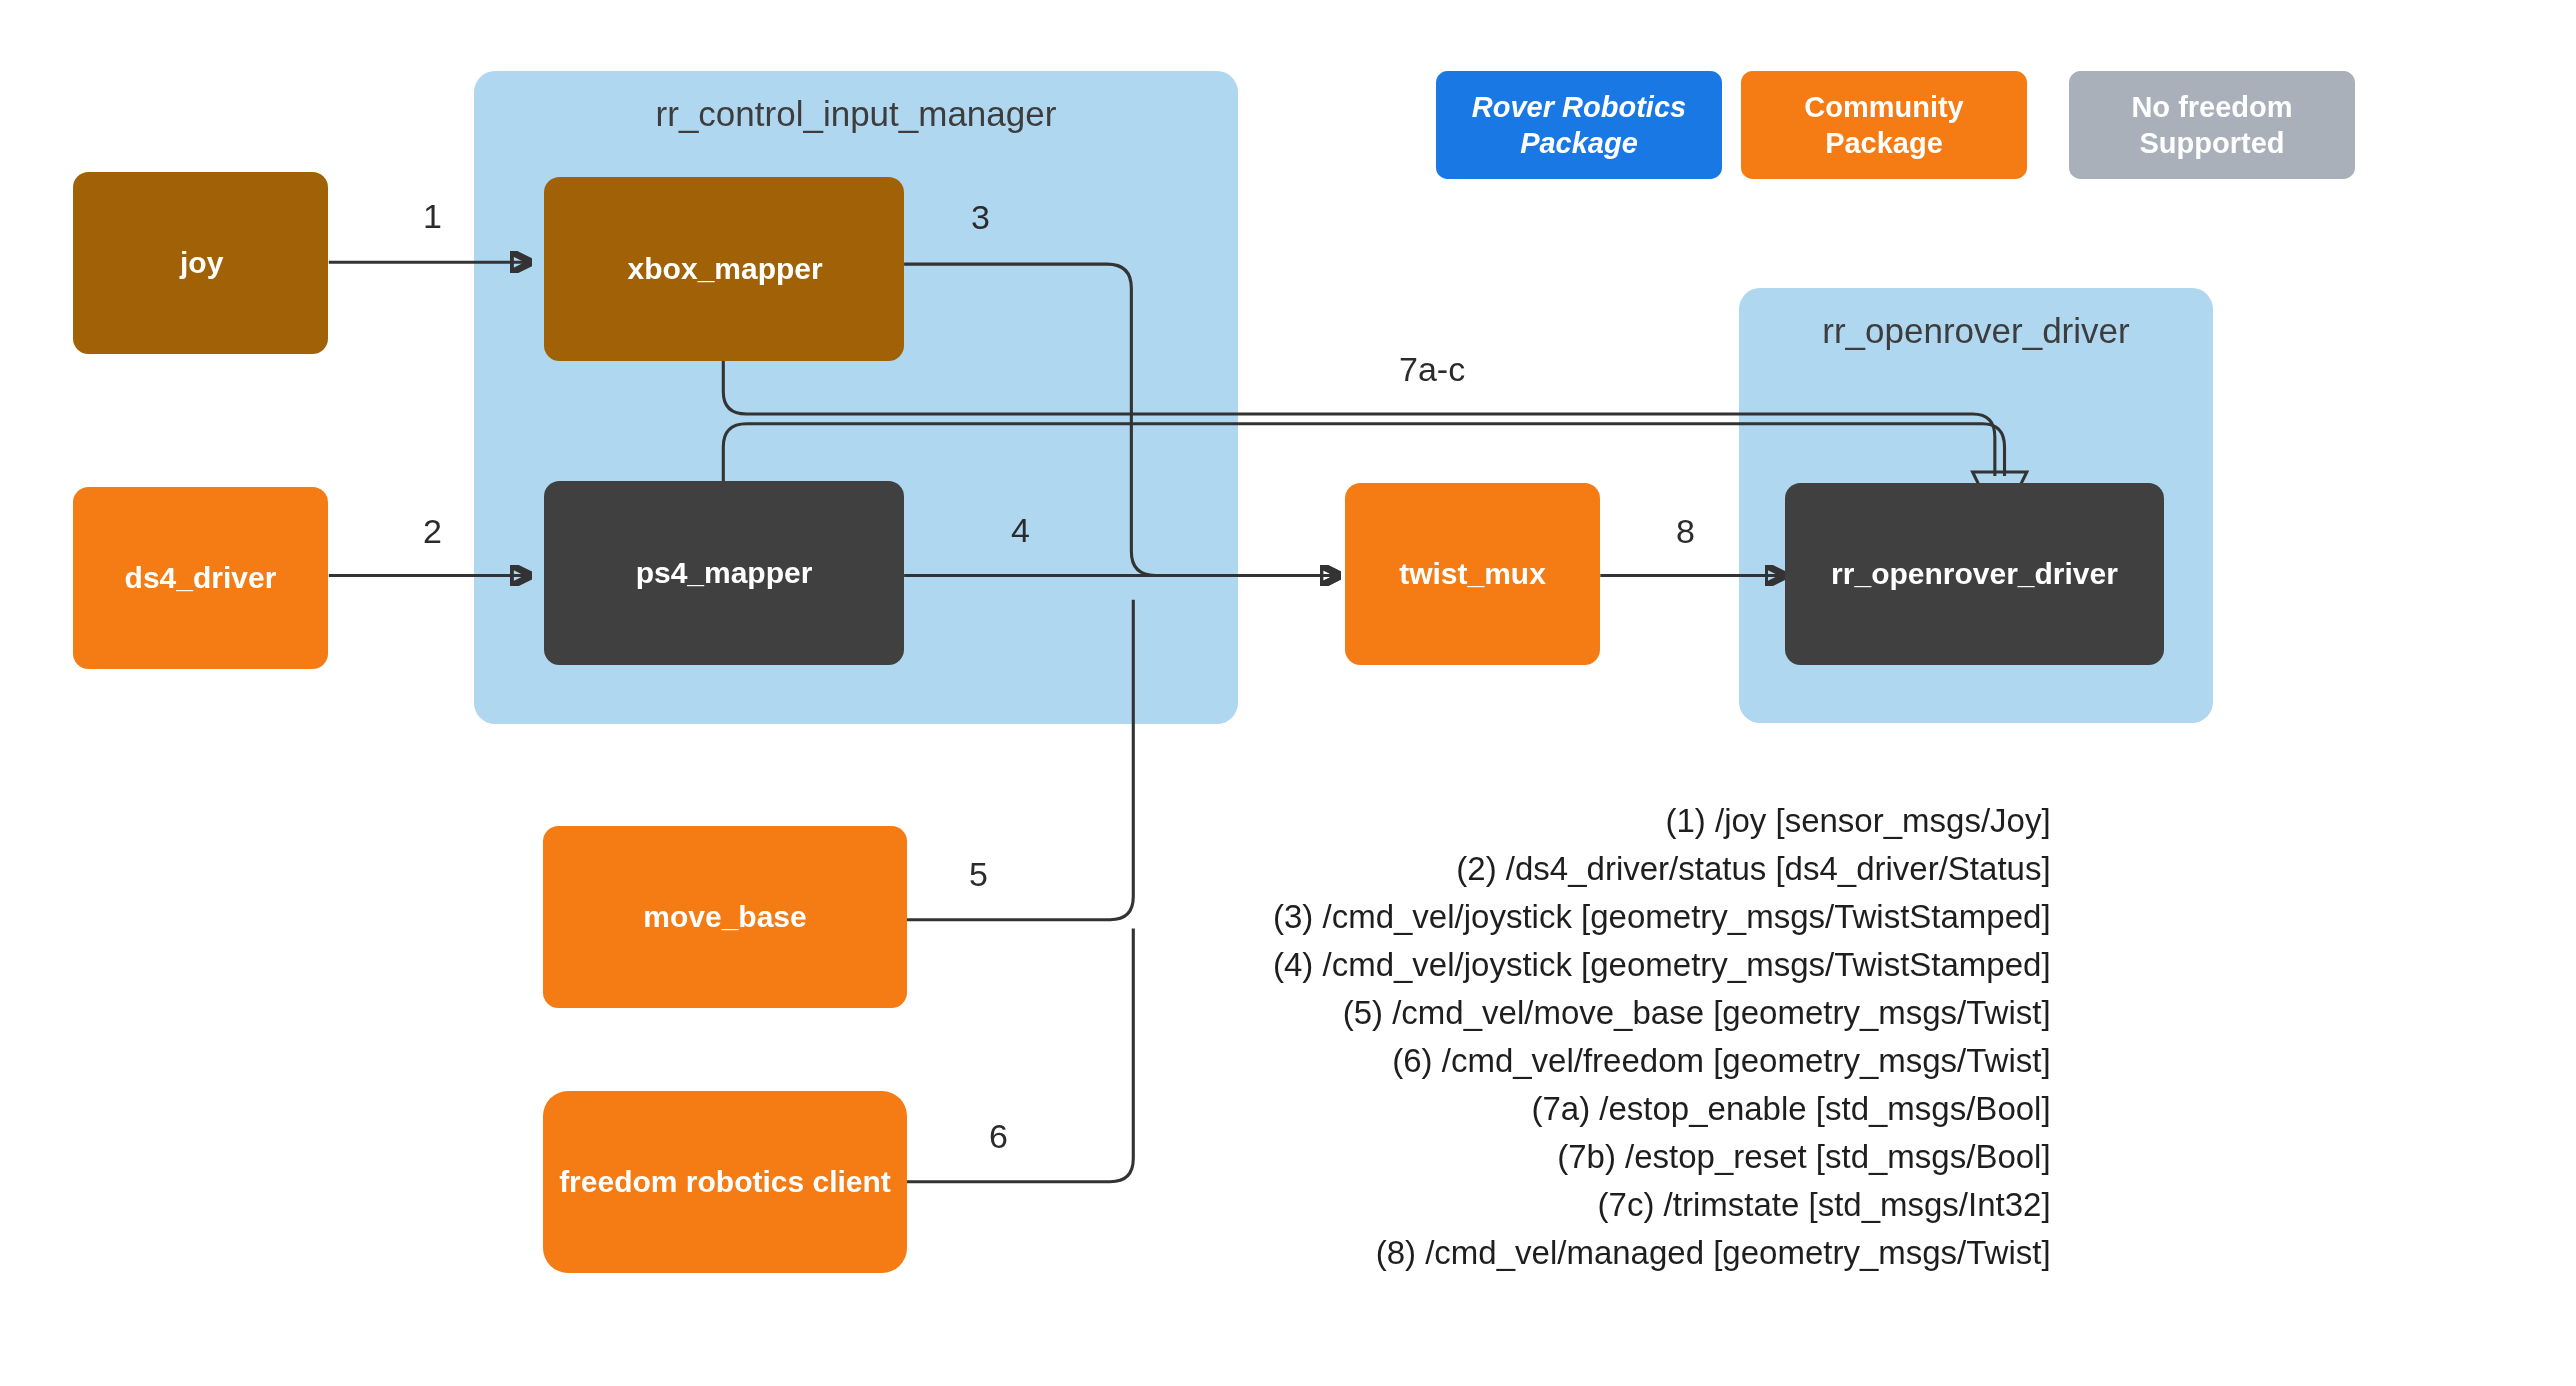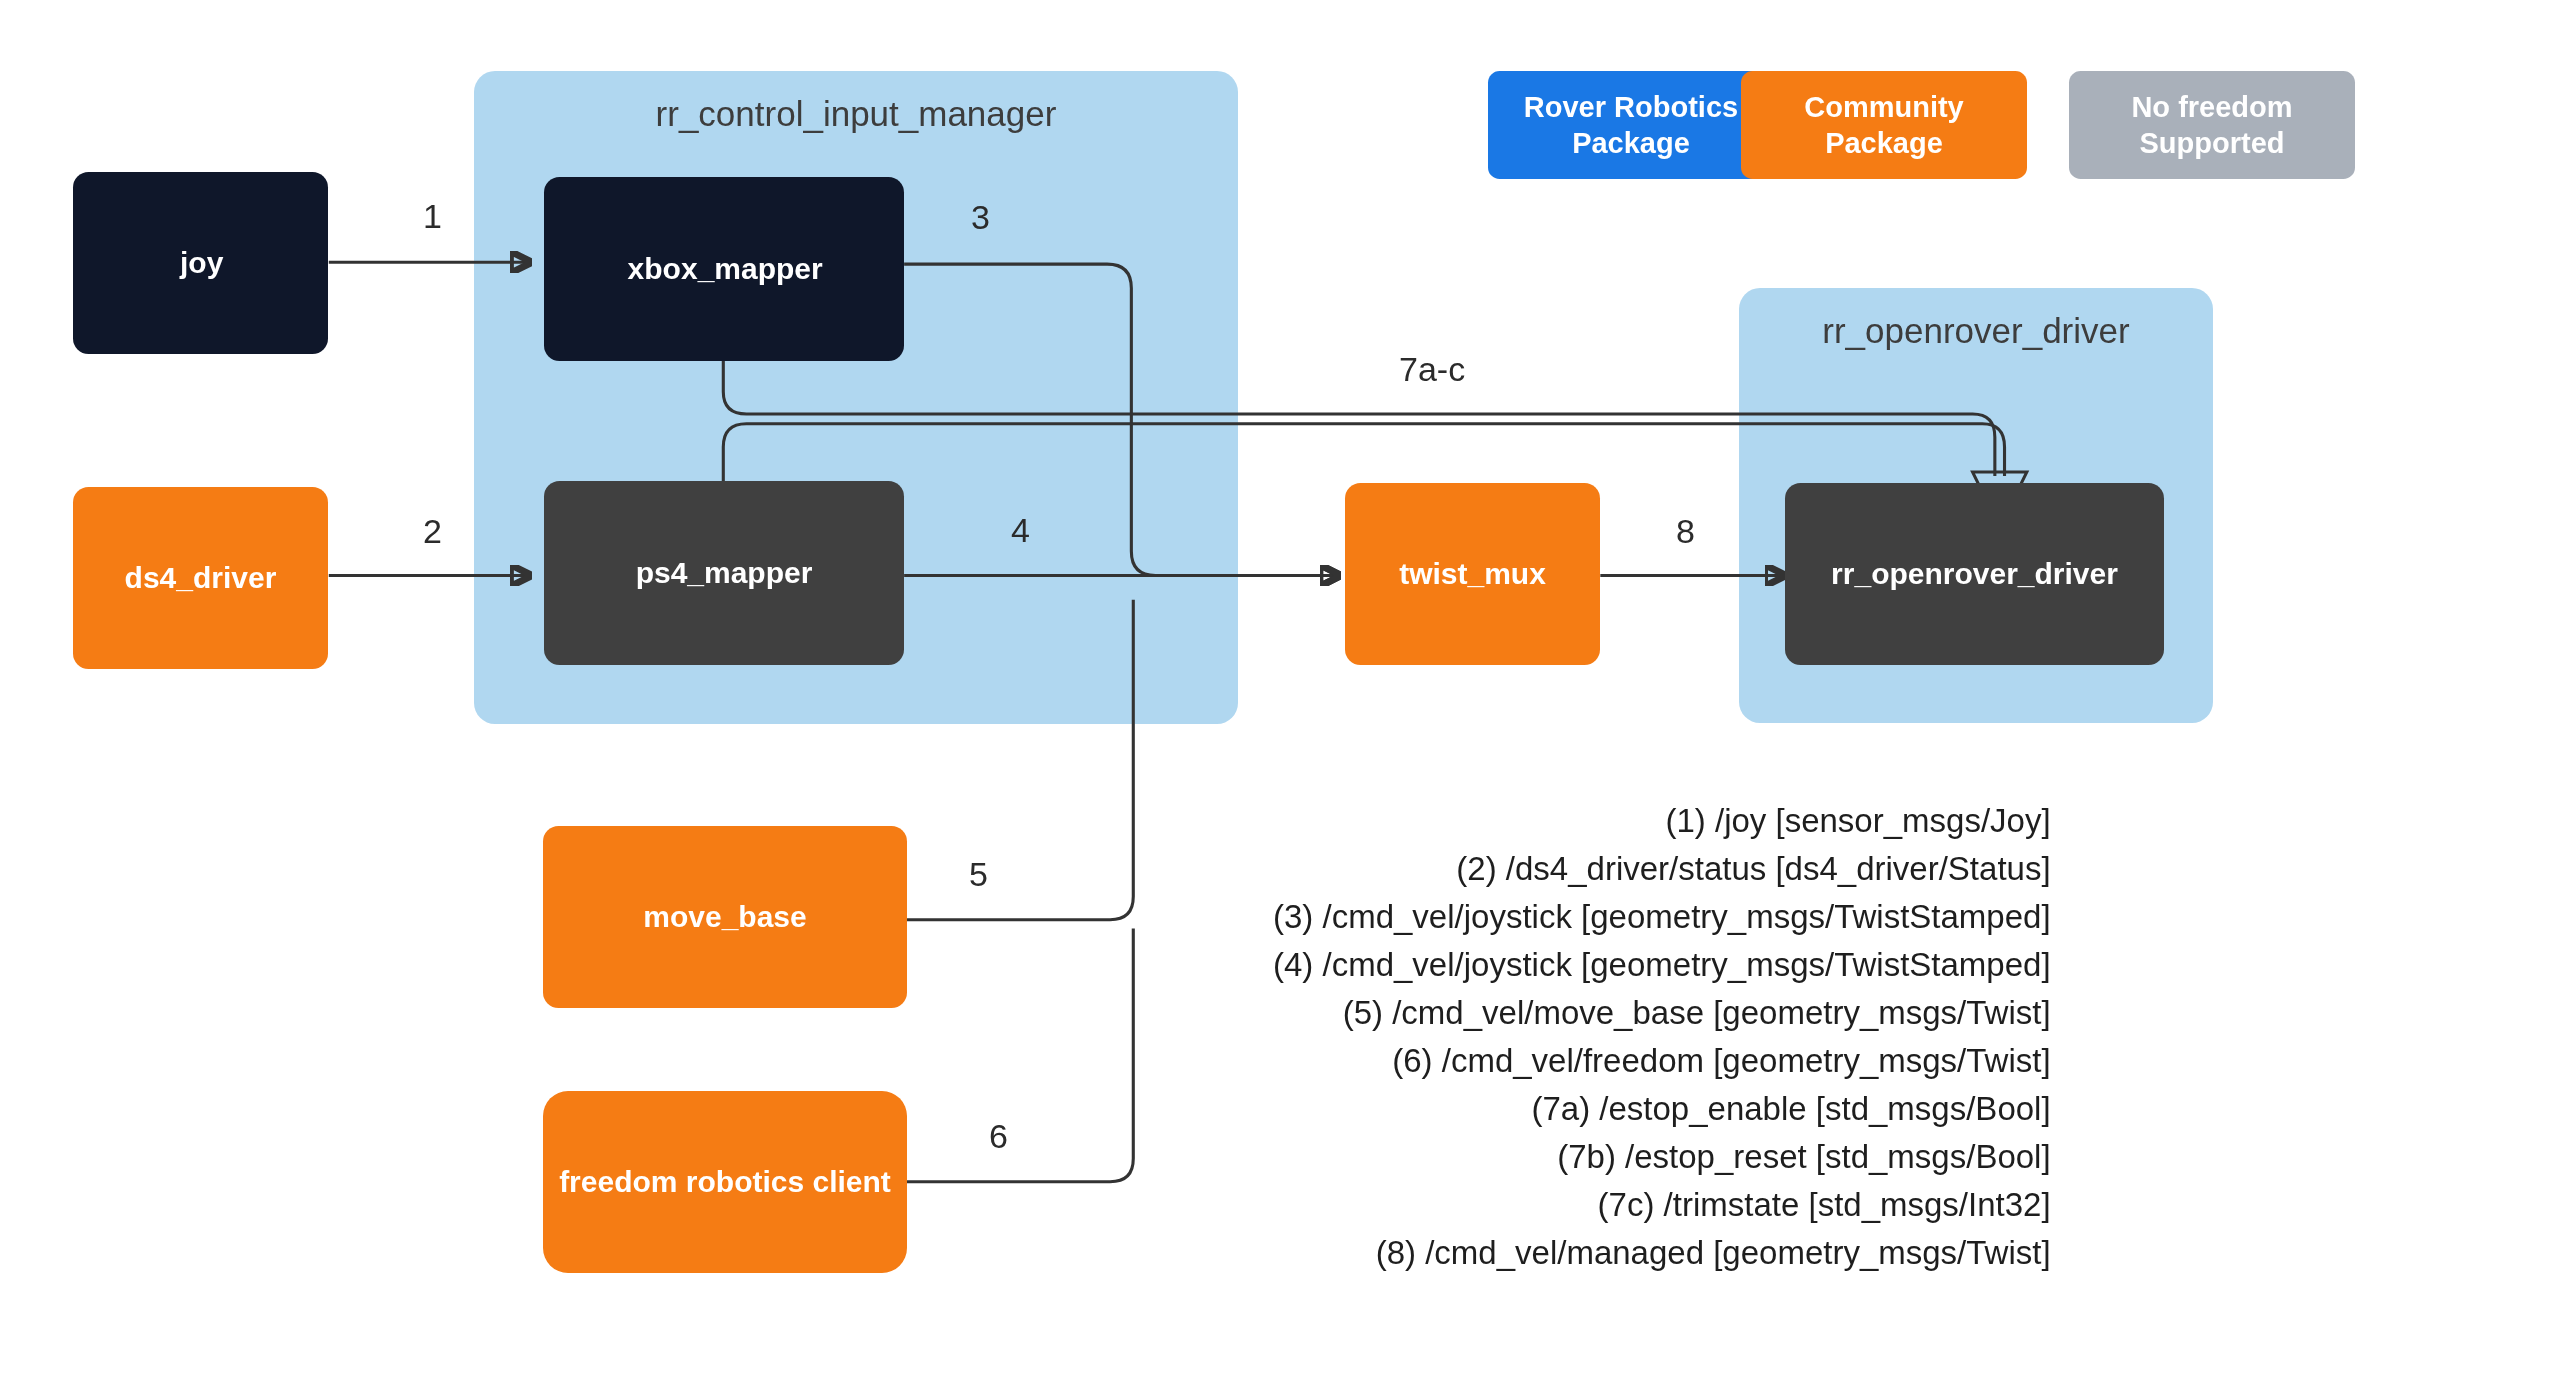--- a/index.html
+++ b/index.html
@@ -12,21 +12,21 @@
   .group{position:absolute;background:#b0d7f0;border-radius:21px;}
   .group-title{position:absolute;left:0;right:0;top:23px;text-align:center;
                font-size:35px;color:#3d3d3d;font-weight:400;letter-spacing:0px;}
 
   
   .node{position:absolute;border-radius:15.5px;display:flex;align-items:center;
         justify-content:center;text-align:center;color:#ffffff;font-weight:bold;
         font-size:30px;line-height:1.25;padding:0 9.7px;box-sizing:border-box;}
   .node.blue{background:#404040;}
   .node.orange{background:#f57c14;}
-  .node.gray{background:#0f172a;padding-left:12px;}
+  .node.gray{background:#a16207;padding-left:12px;}
 
   
   .badge{position:absolute;border-radius:11.6px;display:flex;align-items:center;
          justify-content:center;text-align:center;color:#ffffff;font-weight:bold;
          font-size:29px;line-height:1.25;box-sizing:border-box;padding:0 7.7px;}
   .badge.blue{background:#1a78e5;}
   .badge.orange{background:#f57c14;}
   .badge.gray{background:#a9b0ba;}
 
   
@@ -119,21 +119,21 @@
 
   <div class="edge-label" style="left:423px;top:197px;">1</div>
   <div class="edge-label" style="left:423px;top:512px;">2</div>
   <div class="edge-label" style="left:971px;top:198px;">3</div>
   <div class="edge-label" style="left:1011px;top:511px;">4</div>
   <div class="edge-label" style="left:969px;top:855px;">5</div>
   <div class="edge-label" style="left:989px;top:1117px;">6</div>
   <div class="edge-label" style="left:1399px;top:350px;">7a-c</div>
   <div class="edge-label" style="left:1676px;top:512px;">8</div>
 
-  <div class="badge blue" style="left:1488px;top:71px;width:286px;height:108px;">
+  <div class="badge blue" style="left:1436px;top:71px;width:286px;height:108px;font-style:italic;">
     <span>Rover Robotics Package</span>
   </div>
   <div class="badge orange" style="left:1741px;top:71px;width:286px;height:108px;">
     <span>Community Package</span>
   </div>
   <div class="badge gray" style="left:2069px;top:71px;width:286px;height:108px;">
     <span>No freedom Supported</span>
   </div>
 
   <div class="topics">

